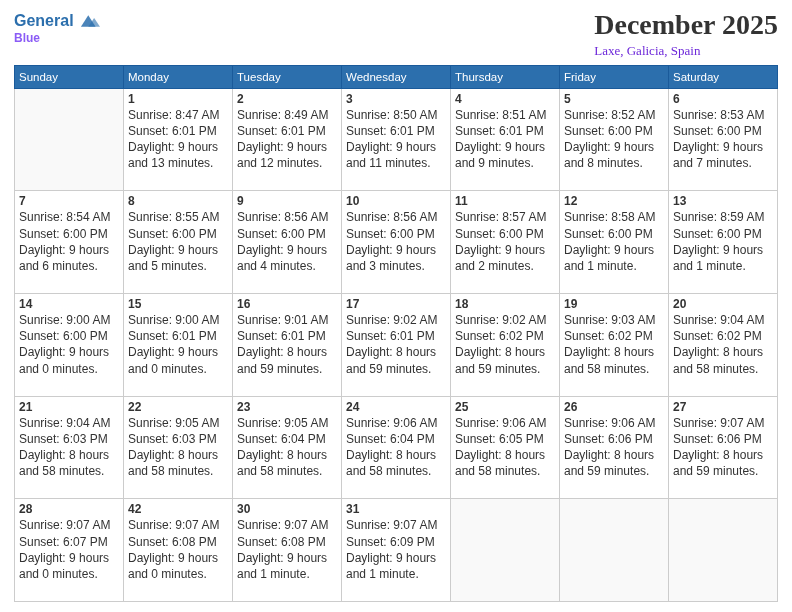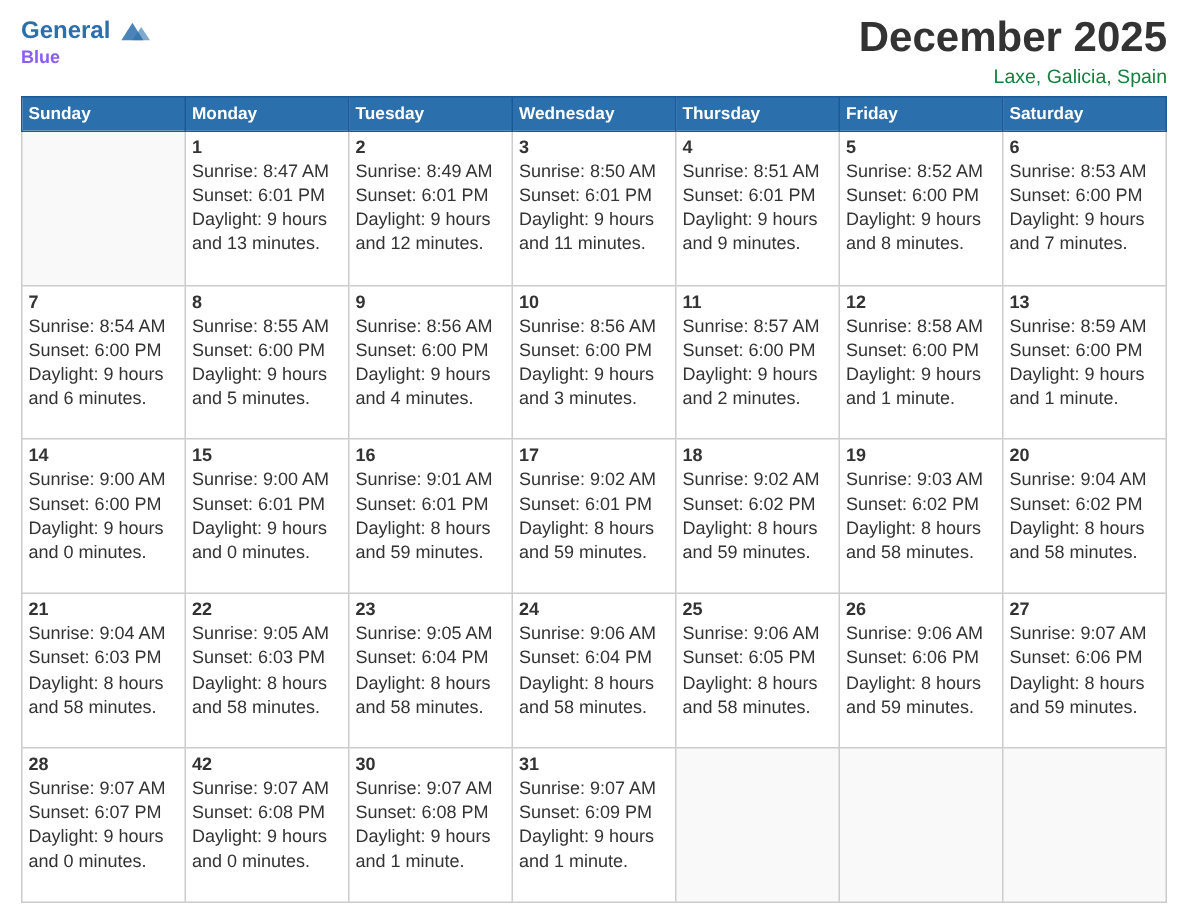--- a/index.html
+++ b/index.html
@@ -37,43 +37,43 @@
     }
     .logo-text span {
       color: #2c6fad;
     }
     .logo-icon {
       width: 22px;
       height: 22px;
       margin-left: 2px;
     }
     .title-block {
-      text-align: right;
+      font-family: Liberation Serif, serif;
     }
     .month-title {
       font-size: 28px;
       font-weight: bold;
       color: #333;
       line-height: 1.1;
     }
     .location {
       font-size: 13px;
-      color: #15803d;
+      color: #6d28d9;
       margin-top: 2px;
     }
     .calendar {
       width: 100%;
       border-collapse: collapse;
       flex: 1;
     }
     .calendar th {
       background: #2c6fad;
       color: #fff;
       font-size: 11.5px;
-      font-weight: bold;
+      font-weight: normal;
       padding: 5px 4px;
       text-align: left;
       border: 1px solid #1a5a9a;
     }
     .calendar td {
       vertical-align: top;
       border: 1px solid #ccc;
       padding: 3px 4px;
       width: 14.28%;
       height: 88px;

